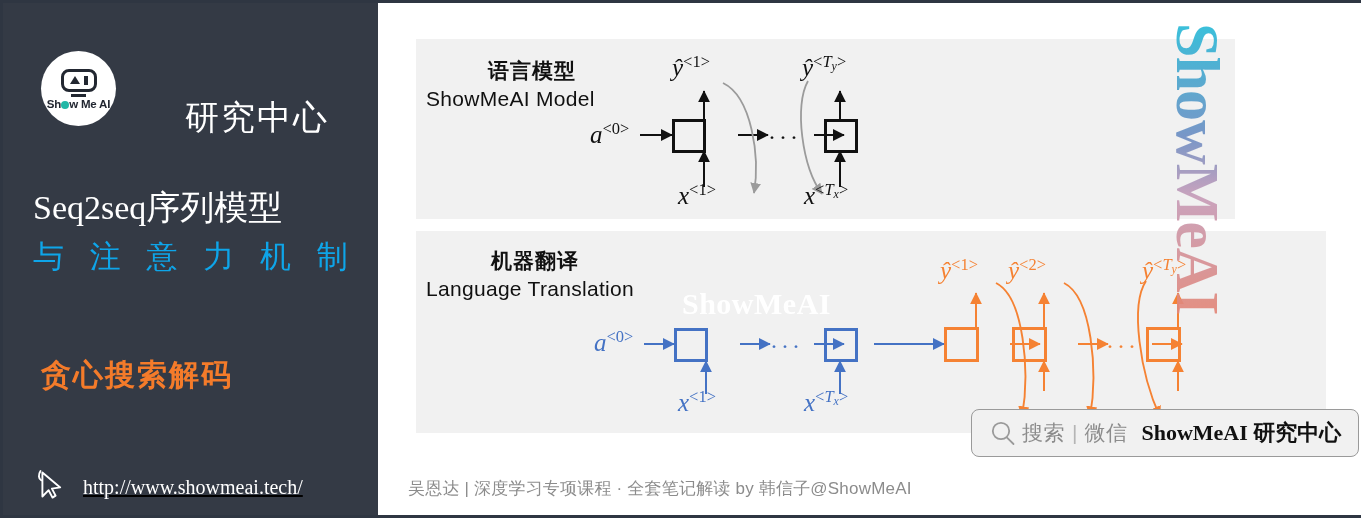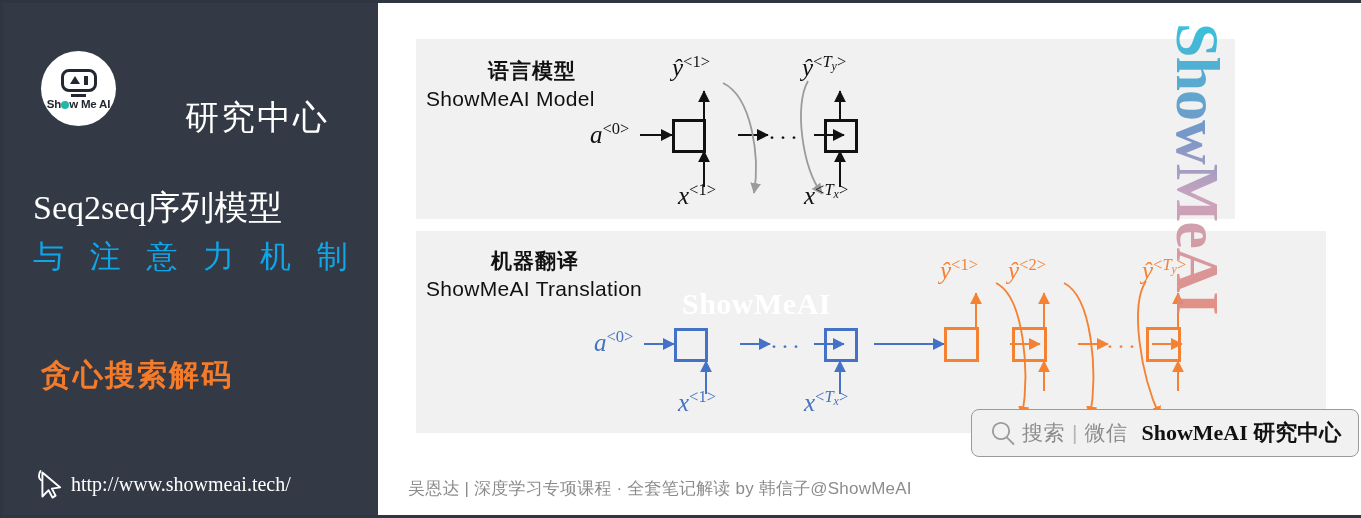--- a/index.html
+++ b/index.html
@@ -83,21 +83,21 @@
   }
   .subtitle-orange {
     position: absolute; left: 30px; top: 352px;
     font-size: 30px; font-weight: bold; color: #f47b2a;
     letter-spacing: 2px; white-space: nowrap;
     font-family: "DejaVu Sans", sans-serif;
     margin-left: 8px;
   }
   .url-row {
     position: absolute; left: 34px; top: 466px;
-    display: flex; align-items: center; gap: 8px;
+    display: flex; align-items: flex-end; gap: 20px; text-decoration: underline;
   }
   .cursor-icon { width: 26px; height: 30px; }
   .url-text {
     font-size: 20px; color: #ffffff; letter-spacing: 0px;
     font-family: "Liberation Serif", serif; white-space: nowrap;
   }
 
   
   .content {
     position: absolute; left: 375px; top: 0;
@@ -298,21 +298,21 @@
         x<span class="sup">&lt;1&gt;</span>
       </div>
       <div class="math" style="left:388px; top:143px; font-size:25px; color:#111;">
         x<span class="sup">&lt;<i>T<span class="sub">x</span></i>&gt;</span>
       </div>
     </div>
 
     <div class="panel" id="panel-mt">
 
       <div class="dlabel-cn" style="left:75px; top:16px;">机器翻译</div>
-      <div class="dlabel-en" style="left:10px; top:46px;">ShowMeAI Translation</div>
+      <div class="dlabel-en" style="left:10px; top:46px;">Language Translation</div>
 
       <div class="wm-inline" style="left:266px; top:56px;">ShowMeAI</div>
 
       <svg style="position:absolute; left:0; top:0;" width="910" height="235">
         <defs>
           <marker id="ah-blue" markerWidth="7" markerHeight="7" refX="5.6" refY="3" orient="auto">
             <path d="M0,0 L6,3 L0,6 z" fill="#4472c4"></path>
           </marker>
           <marker id="ah-orange" markerWidth="7" markerHeight="7" refX="5.6" refY="3" orient="auto">
             <path d="M0,0 L6,3 L0,6 z" fill="#f58233"></path>

